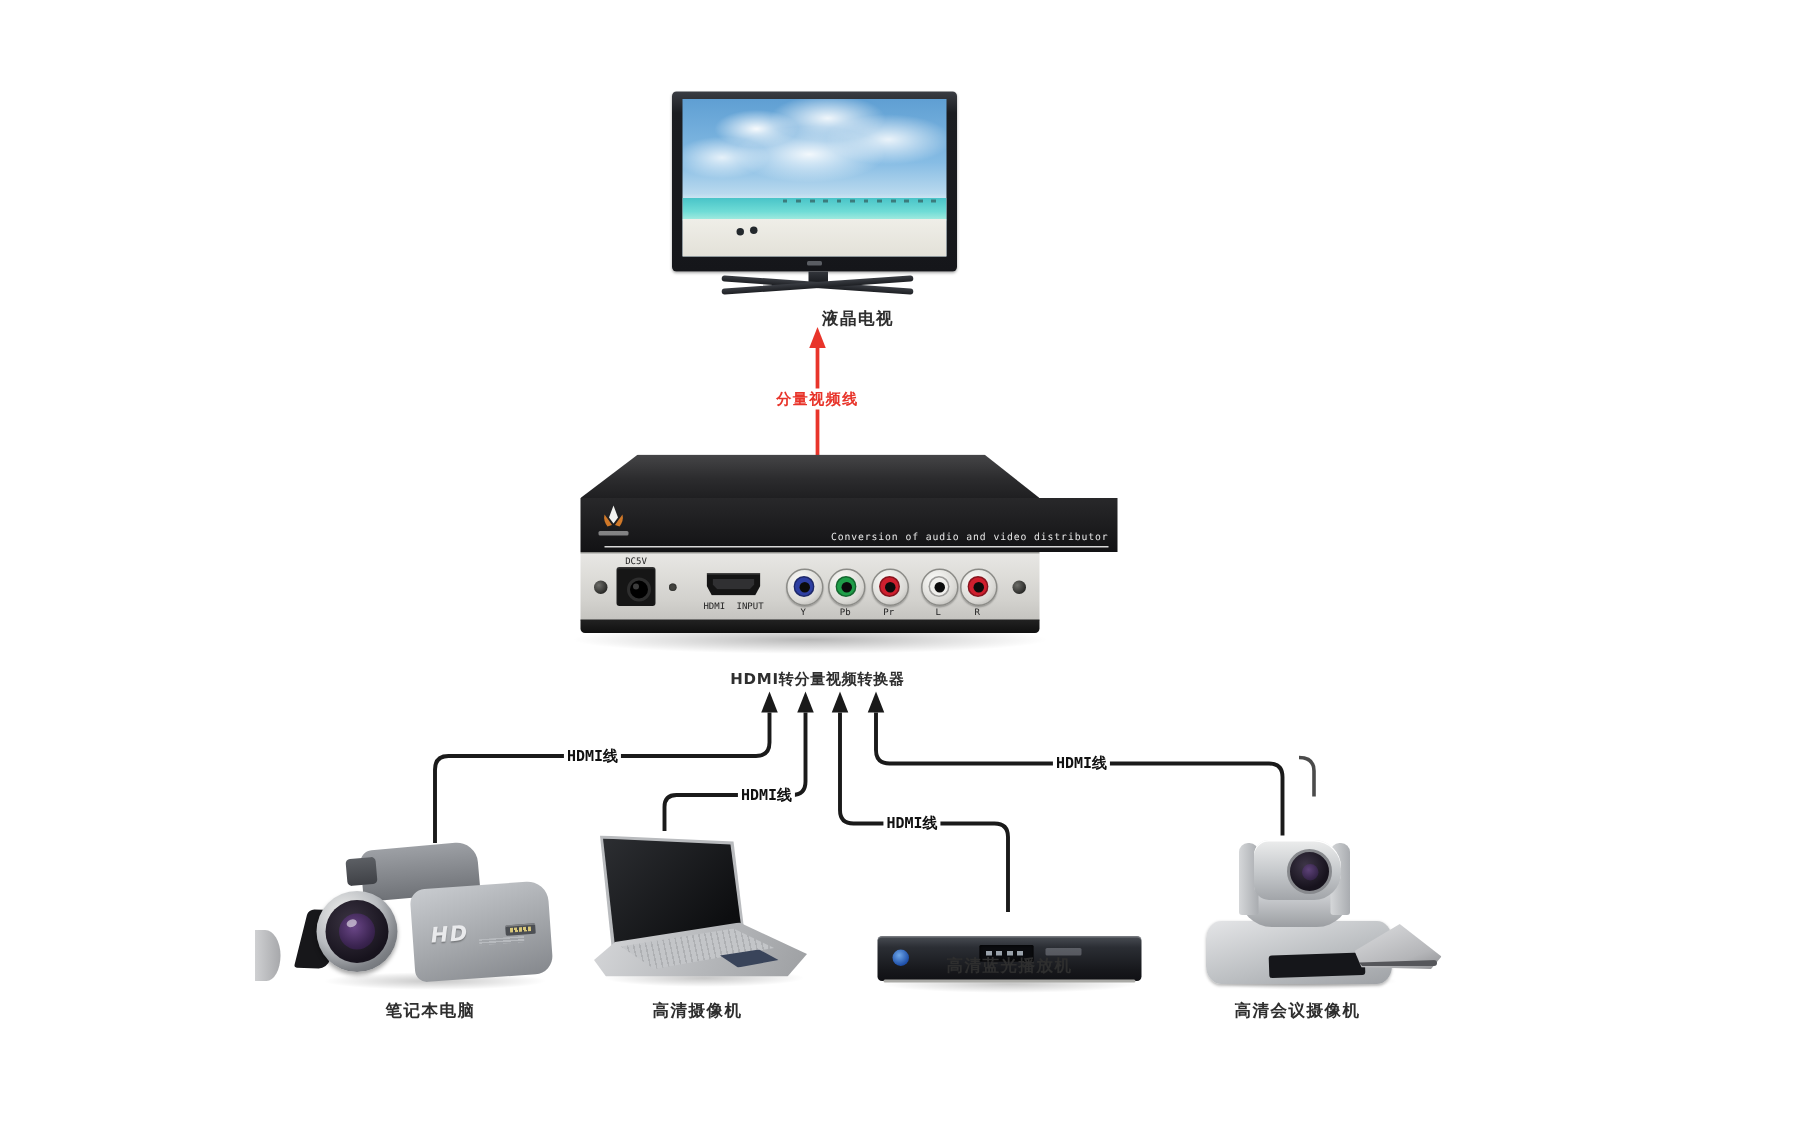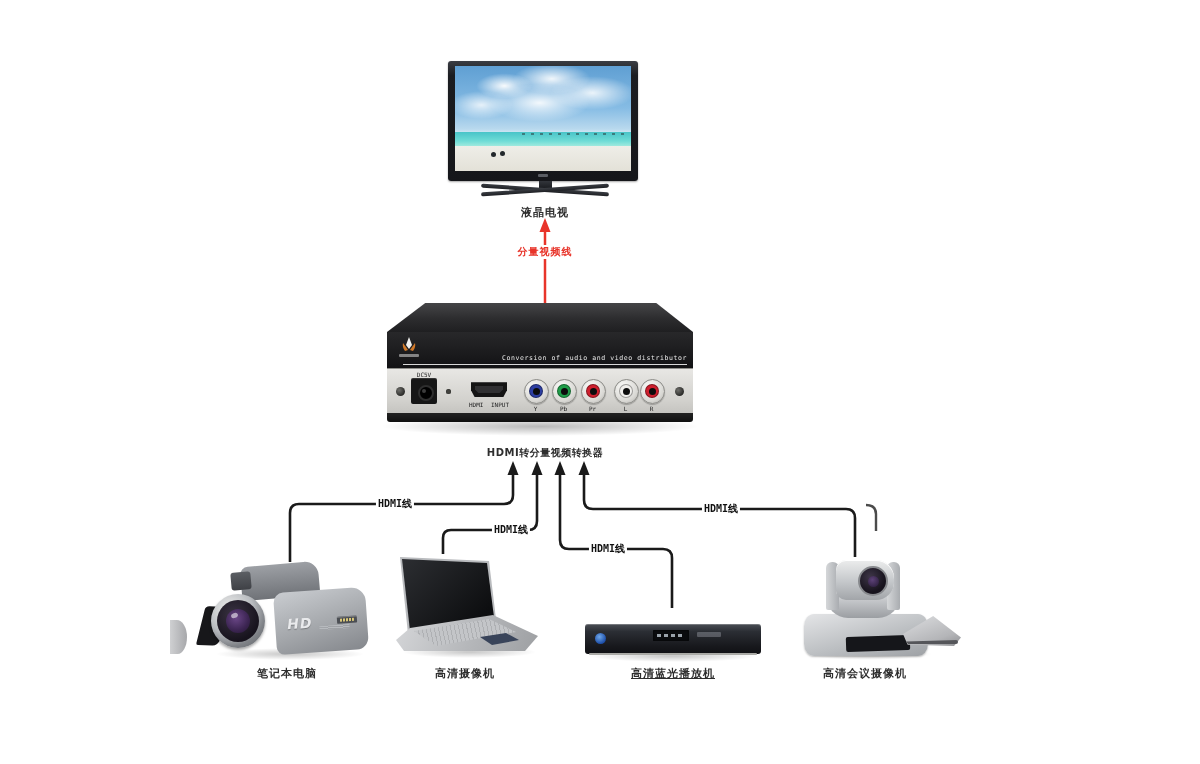--- a/index.html
+++ b/index.html
@@ -5,21 +5,21 @@
   html,body{margin:0;padding:0;background:#fff;}
   #canvas{position:relative;width:1200px;height:764px;background:#fff;overflow:hidden;
     font-family:"DejaVu Sans","Liberation Sans",sans-serif;}
   .abs{position:absolute;}
   .lbl{position:absolute;transform:translateX(-50%);font-size:11px;font-weight:600;
     color:#2e2e2e;white-space:nowrap;letter-spacing:1px;}
   .cable-lbl{position:absolute;transform:translate(-50%,-50%);font-size:10px;font-weight:700;
     color:#111;background:#fff;padding:0 2px;white-space:nowrap;
     font-family:"DejaVu Sans Mono","Liberation Mono",monospace;}
   .red-lbl{position:absolute;transform:translate(-50%,-50%);font-size:10px;font-weight:700;
-    color:#e8342a;background:#fff;padding:0 3px;white-space:nowrap;letter-spacing:1px;}
+    color:#e8342a;background:#fff;padding:0 3px;white-space:nowrap;letter-spacing:1px;margin-top:14px;}
   svg.overlay{position:absolute;left:0;top:0;pointer-events:none;}
 
   
   .tv-bezel{left:448px;top:61px;width:190px;height:120px;background:linear-gradient(180deg,#3a3d43,#1b1d21 12%,#15161a);border-radius:3px;box-shadow:0 1px 2px rgba(0,0,0,.35);}
   .tv-screen{left:455px;top:66px;width:176px;height:105px;overflow:hidden;background:linear-gradient(180deg,#5f9fd3 0%,#86bce4 40%,#b9d9ee 60%,#cde5f2 63%);}
   .tv-clouds{left:0;top:0;width:100%;height:68%;
     background:
       radial-gradient(40px 18px at 28% 28%,rgba(255,255,255,.95),rgba(255,255,255,0) 70%),
       radial-gradient(55px 22px at 55% 18%,rgba(255,255,255,.9),rgba(255,255,255,0) 70%),
       radial-gradient(60px 24px at 78% 38%,rgba(255,255,255,.85),rgba(255,255,255,0) 70%),
@@ -31,21 +31,21 @@
   .tv-sand{left:0;top:76%;width:100%;height:24%;background:linear-gradient(180deg,#efeee8,#e3e1d8);}
   .tv-dot{width:5px;height:5px;border-radius:50%;background:#23282c;}
   .tv-logo{left:538px;top:174px;width:10px;height:3px;background:#5a5d63;border-radius:1px;}
   .tv-neck{left:539px;top:181px;width:13px;height:7px;background:linear-gradient(180deg,#32353b,#1c1e22);}
   .tv-leg{width:128px;height:4px;border-radius:4px;background:linear-gradient(180deg,#3a3d43,#1e2024);}
 
   
   .box-top{left:387px;top:303px;width:306px;height:29px;
     clip-path:polygon(12.5% 0,88% 0,100% 100%,0 100%);
     background:linear-gradient(180deg,#454547,#2c2c2e 55%,#1f1f21);}
-  .box-face{left:387px;top:332px;width:306px;height:36px;background:linear-gradient(180deg,#28282a,#121214);text-decoration:underline;}
+  .box-face{left:387px;top:332px;width:358px;height:36px;background:linear-gradient(180deg,#28282a,#121214);text-decoration:underline;}
   .box-tagline{position:absolute;left:16px;right:6px;bottom:3px;text-align:right;color:#e9e9e9;
     font-size:6.5px;letter-spacing:.6px;border-bottom:1px solid #d8d8d8;padding-bottom:2px;
     font-family:"DejaVu Sans Mono","Liberation Mono",monospace;}
   .brand{position:absolute;left:13px;top:3px;width:18px;height:22px;}
   .brand-smudge{position:absolute;left:12px;top:22px;width:20px;height:3px;background:rgba(235,235,235,.5);border-radius:1px;}
   .box-panel{left:387px;top:368px;width:306px;height:45px;background:linear-gradient(180deg,#e8e7e4,#d2d1cd 70%,#c4c3bf);border-top:1px solid #8f8f8b;}
   .box-bottom{left:387px;top:413px;width:306px;height:9px;background:linear-gradient(180deg,#222,#101010);border-radius:0 0 3px 3px;}
   .box-shadow{left:380px;top:420px;width:320px;height:16px;background:radial-gradient(ellipse at 50% 40%,rgba(0,0,0,.28),rgba(0,0,0,0) 70%);}
   .screw{position:absolute;width:9px;height:9px;border-radius:50%;background:radial-gradient(circle at 35% 35%,#6e6e6a,#2a2a28 70%);top:18px;}
   .pwr-jack{position:absolute;left:24px;top:9px;width:26px;height:26px;background:#161616;border-radius:2px;box-shadow:inset 0 1px 1px rgba(255,255,255,.15);}
@@ -146,21 +146,21 @@
     <div class="abs tv-sea"></div>
     <div class="abs tv-horizon"></div>
     <div class="abs tv-sand"></div>
     <div class="abs tv-dot" style="left:36px;top:86px;"></div>
     <div class="abs tv-dot" style="left:45px;top:85px;"></div>
   </div>
   <div class="abs tv-logo"></div>
   <div class="abs tv-neck"></div>
   <div class="abs tv-leg" style="left:481px;top:188px;transform:rotate(4deg);"></div>
   <div class="abs tv-leg" style="left:481px;top:188px;transform:rotate(-4deg);"></div>
-  <div class="lbl" style="left:545px;top:205px;text-align:center;">液晶电视</div>
+  <div class="lbl" style="left:572px;top:205px;text-align:center;">液晶电视</div>
 
   <svg class="overlay" width="1200" height="764" viewBox="0 0 1200 764">
 
     <line x1="545" y1="231" x2="545" y2="304" stroke="#e8342a" stroke-width="2.5"></line>
     <polygon points="545,218 539.5,232 550.5,232" fill="#e8342a"></polygon>
 
     <path d="M290,562 V513 Q290,504 299,504 H504 Q513,504 513,495 V475" fill="none" stroke="#1a1a1a" stroke-width="2.6"></path>
     <path d="M443,554 V538 Q443,530 451,530 H528 Q537,530 537,521 V475" fill="none" stroke="#1a1a1a" stroke-width="2.6"></path>
     <path d="M560,475 V540 Q560,549 569,549 H663 Q672,549 672,558 V608" fill="none" stroke="#1a1a1a" stroke-width="2.6"></path>
     <path d="M584,475 V500 Q584,509 593,509 H846 Q855,509 855,518 V557" fill="none" stroke="#1a1a1a" stroke-width="2.6"></path>
@@ -267,21 +267,21 @@
     <div class="dev-shadow" style="left:4px;top:34px;width:172px;height:12px;"></div>
     <div class="bd-body">
       <div class="bd-logo"></div>
       <div class="bd-disp">
           <i></i>
         </div>
       <div class="bd-text"></div>
     </div>
     <div class="bd-foot"></div>
   </div>
-  <div class="lbl" style="left:673px;top:666px;text-decoration:underline;">高清蓝光播放机</div>
+  <div class="lbl" style="left:673px;top:636px;">高清蓝光播放机</div>
 
   <div class="abs cc">
     <div class="dev-shadow" style="left:4px;top:96px;width:128px;height:12px;"></div>
     <div class="cc-base">
       <div class="cc-slot"></div>
     </div>
     <div class="cc-arc"></div>
     <div class="cc-arm" style="left:26px;"></div>
     <div class="cc-arm" style="left:87px;"></div>
     <div class="cc-cyl"></div>

